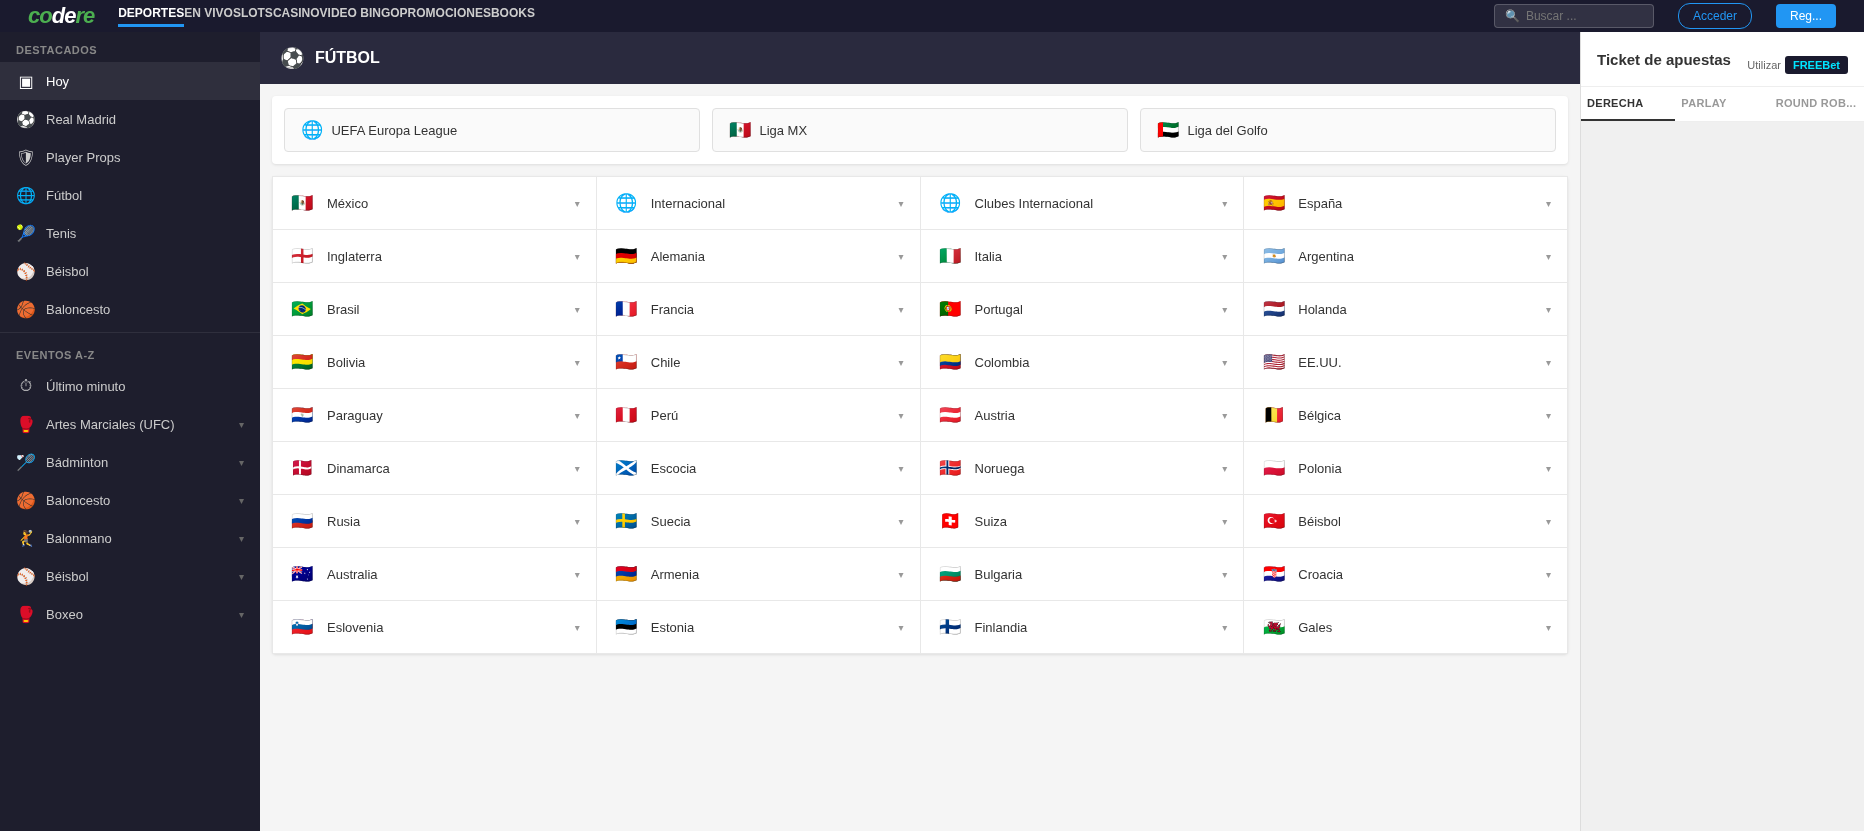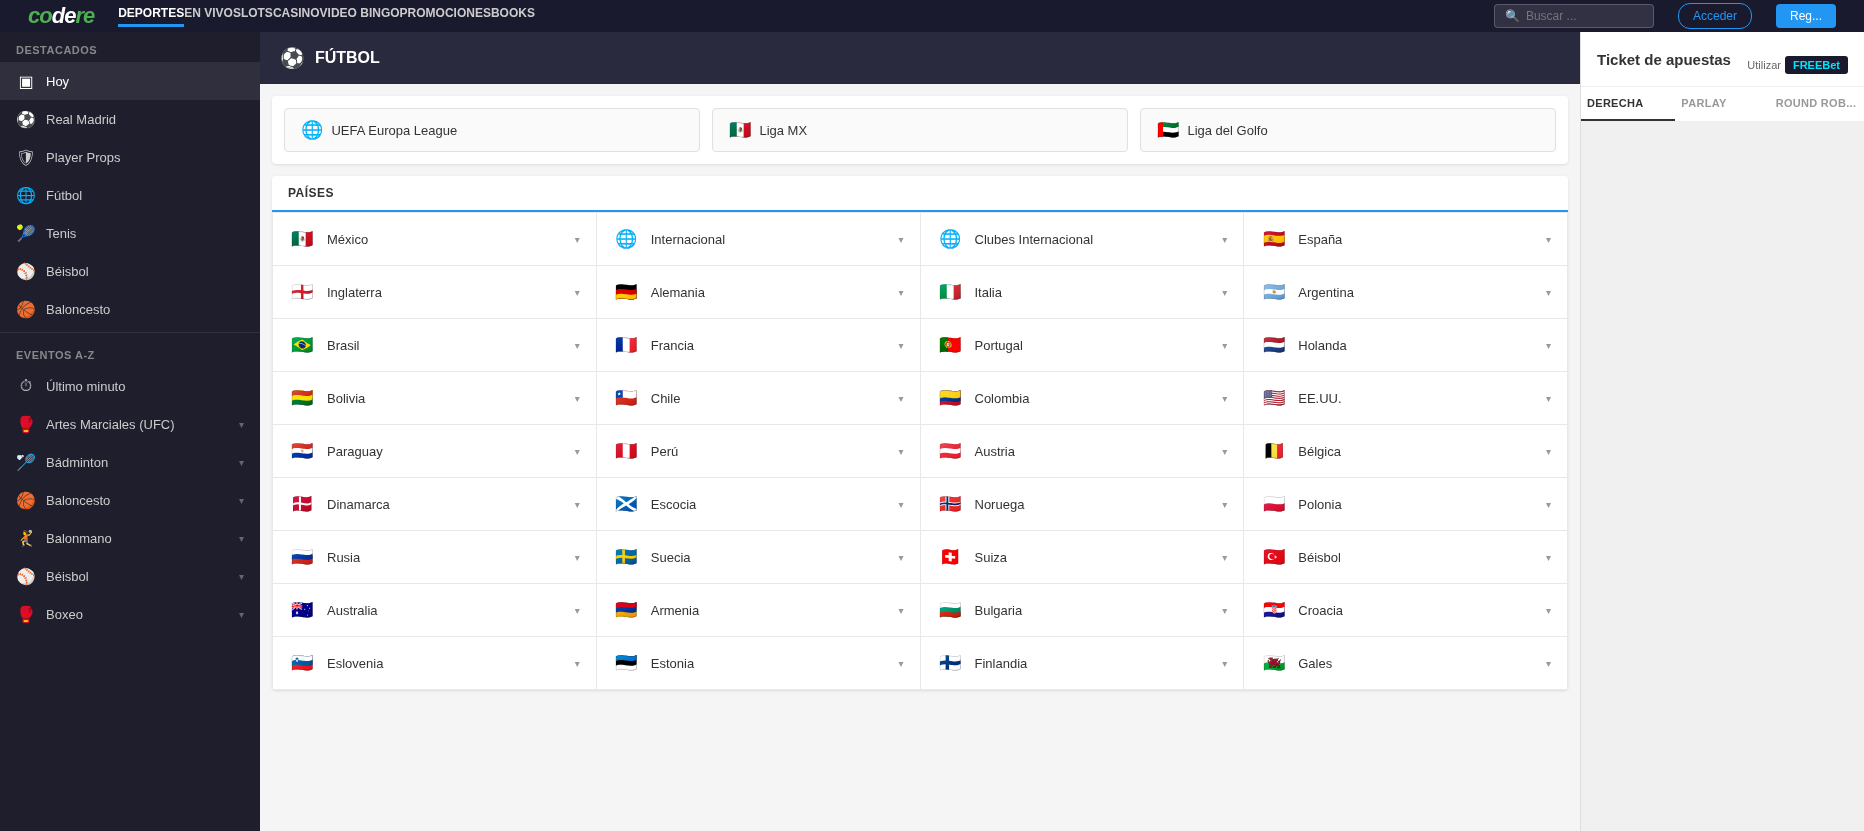--- a/index.html
+++ b/index.html
@@ -355,21 +355,20 @@
           <span>Liga MX</span>
         </div>
         <div class="league-item">
           <span class="league-icon">🇦🇪</span>
           <span>Liga del Golfo</span>
         </div>
       </div>
     </div>
 
     <div class="paises-section">
-      <div class="section-header">PAÍSES</div>
       <div class="countries-grid" id="countries-grid">
       <div class="country-item">
       <div class="country-flag">🇲🇽</div>
       <span class="country-name">México</span>
       <span class="country-chevron">▾</span>
     </div>
           <div class="country-item">
       <div class="country-flag">🌐</div>
       <span class="country-name">Internacional</span>
       <span class="country-chevron">▾</span>

